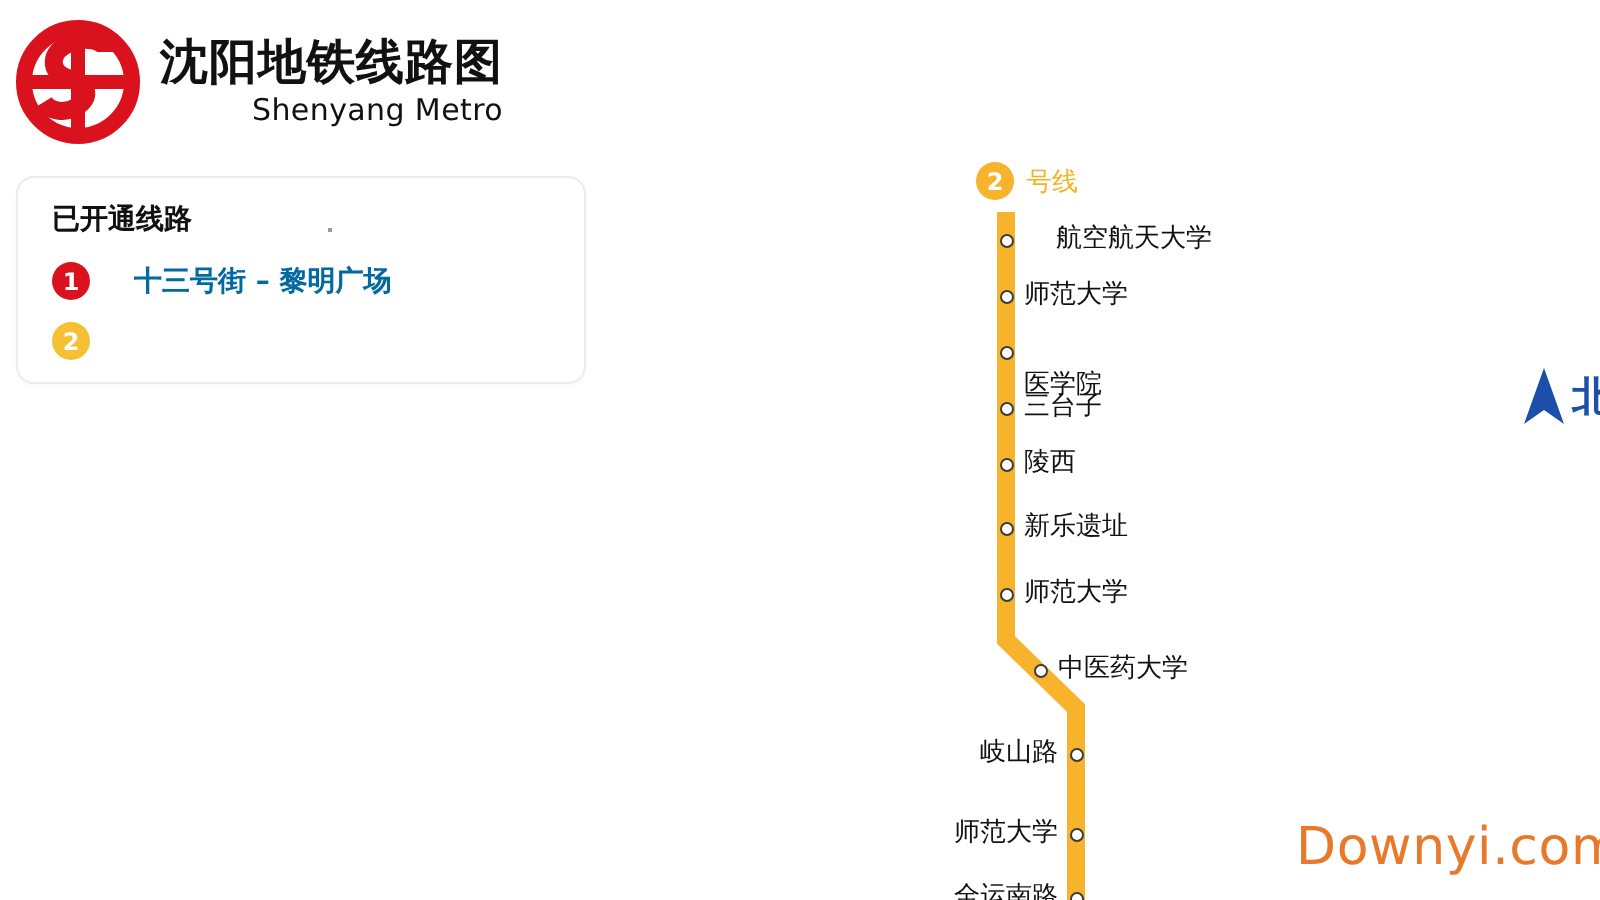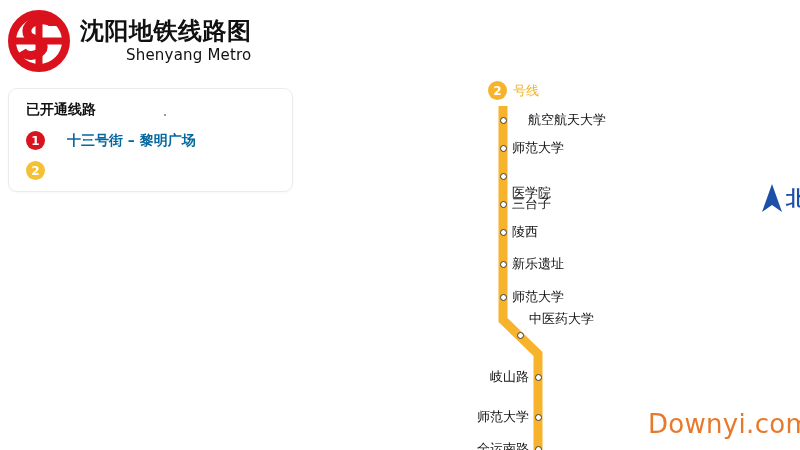--- a/index.html
+++ b/index.html
@@ -266,21 +266,21 @@
       <div class="station-label right" style="top: 186px; left: 512px;">医学院</div>
       <div class="station-dot" style="left: 499.5px; top: 200.5px;"></div>
       <div class="station-label right" style="top: 197px; left: 512px;">三台子</div>
       <div class="station-dot" style="left: 499.5px; top: 228.5px;"></div>
       <div class="station-label right" style="top: 225px; left: 512px;">陵西</div>
       <div class="station-dot" style="left: 499.5px; top: 260.5px;"></div>
       <div class="station-label right" style="top: 257px; left: 512px;">新乐遗址</div>
       <div class="station-dot" style="left: 499.5px; top: 293.5px;"></div>
       <div class="station-label right" style="top: 290px; left: 512px;">师范大学</div>
       <div class="station-dot" style="left: 516.5px; top: 331.5px;"></div>
-      <div class="station-label right" style="top: 312px; left: 529px;">中医药大学</div>
+      <div class="station-label right" style="top: 328px; left: 529px;">中医药大学</div>
       <div class="station-dot" style="left: 534.5px; top: 373.5px;"></div>
       <div class="station-label left" style="top: 370px; right: 271px;">岐山路</div>
       <div class="station-dot" style="left: 534.5px; top: 413.5px;"></div>
       <div class="station-label left" style="top: 410px; right: 271px;">师范大学</div>
       <div class="station-dot" style="left: 534.5px; top: 445.5px;"></div>
       <div class="station-label left" style="top: 442px; right: 271px;">全运南路</div>
     </div>
 
   <div id="north-indicator">
     <span id="north-arrow-icon">

